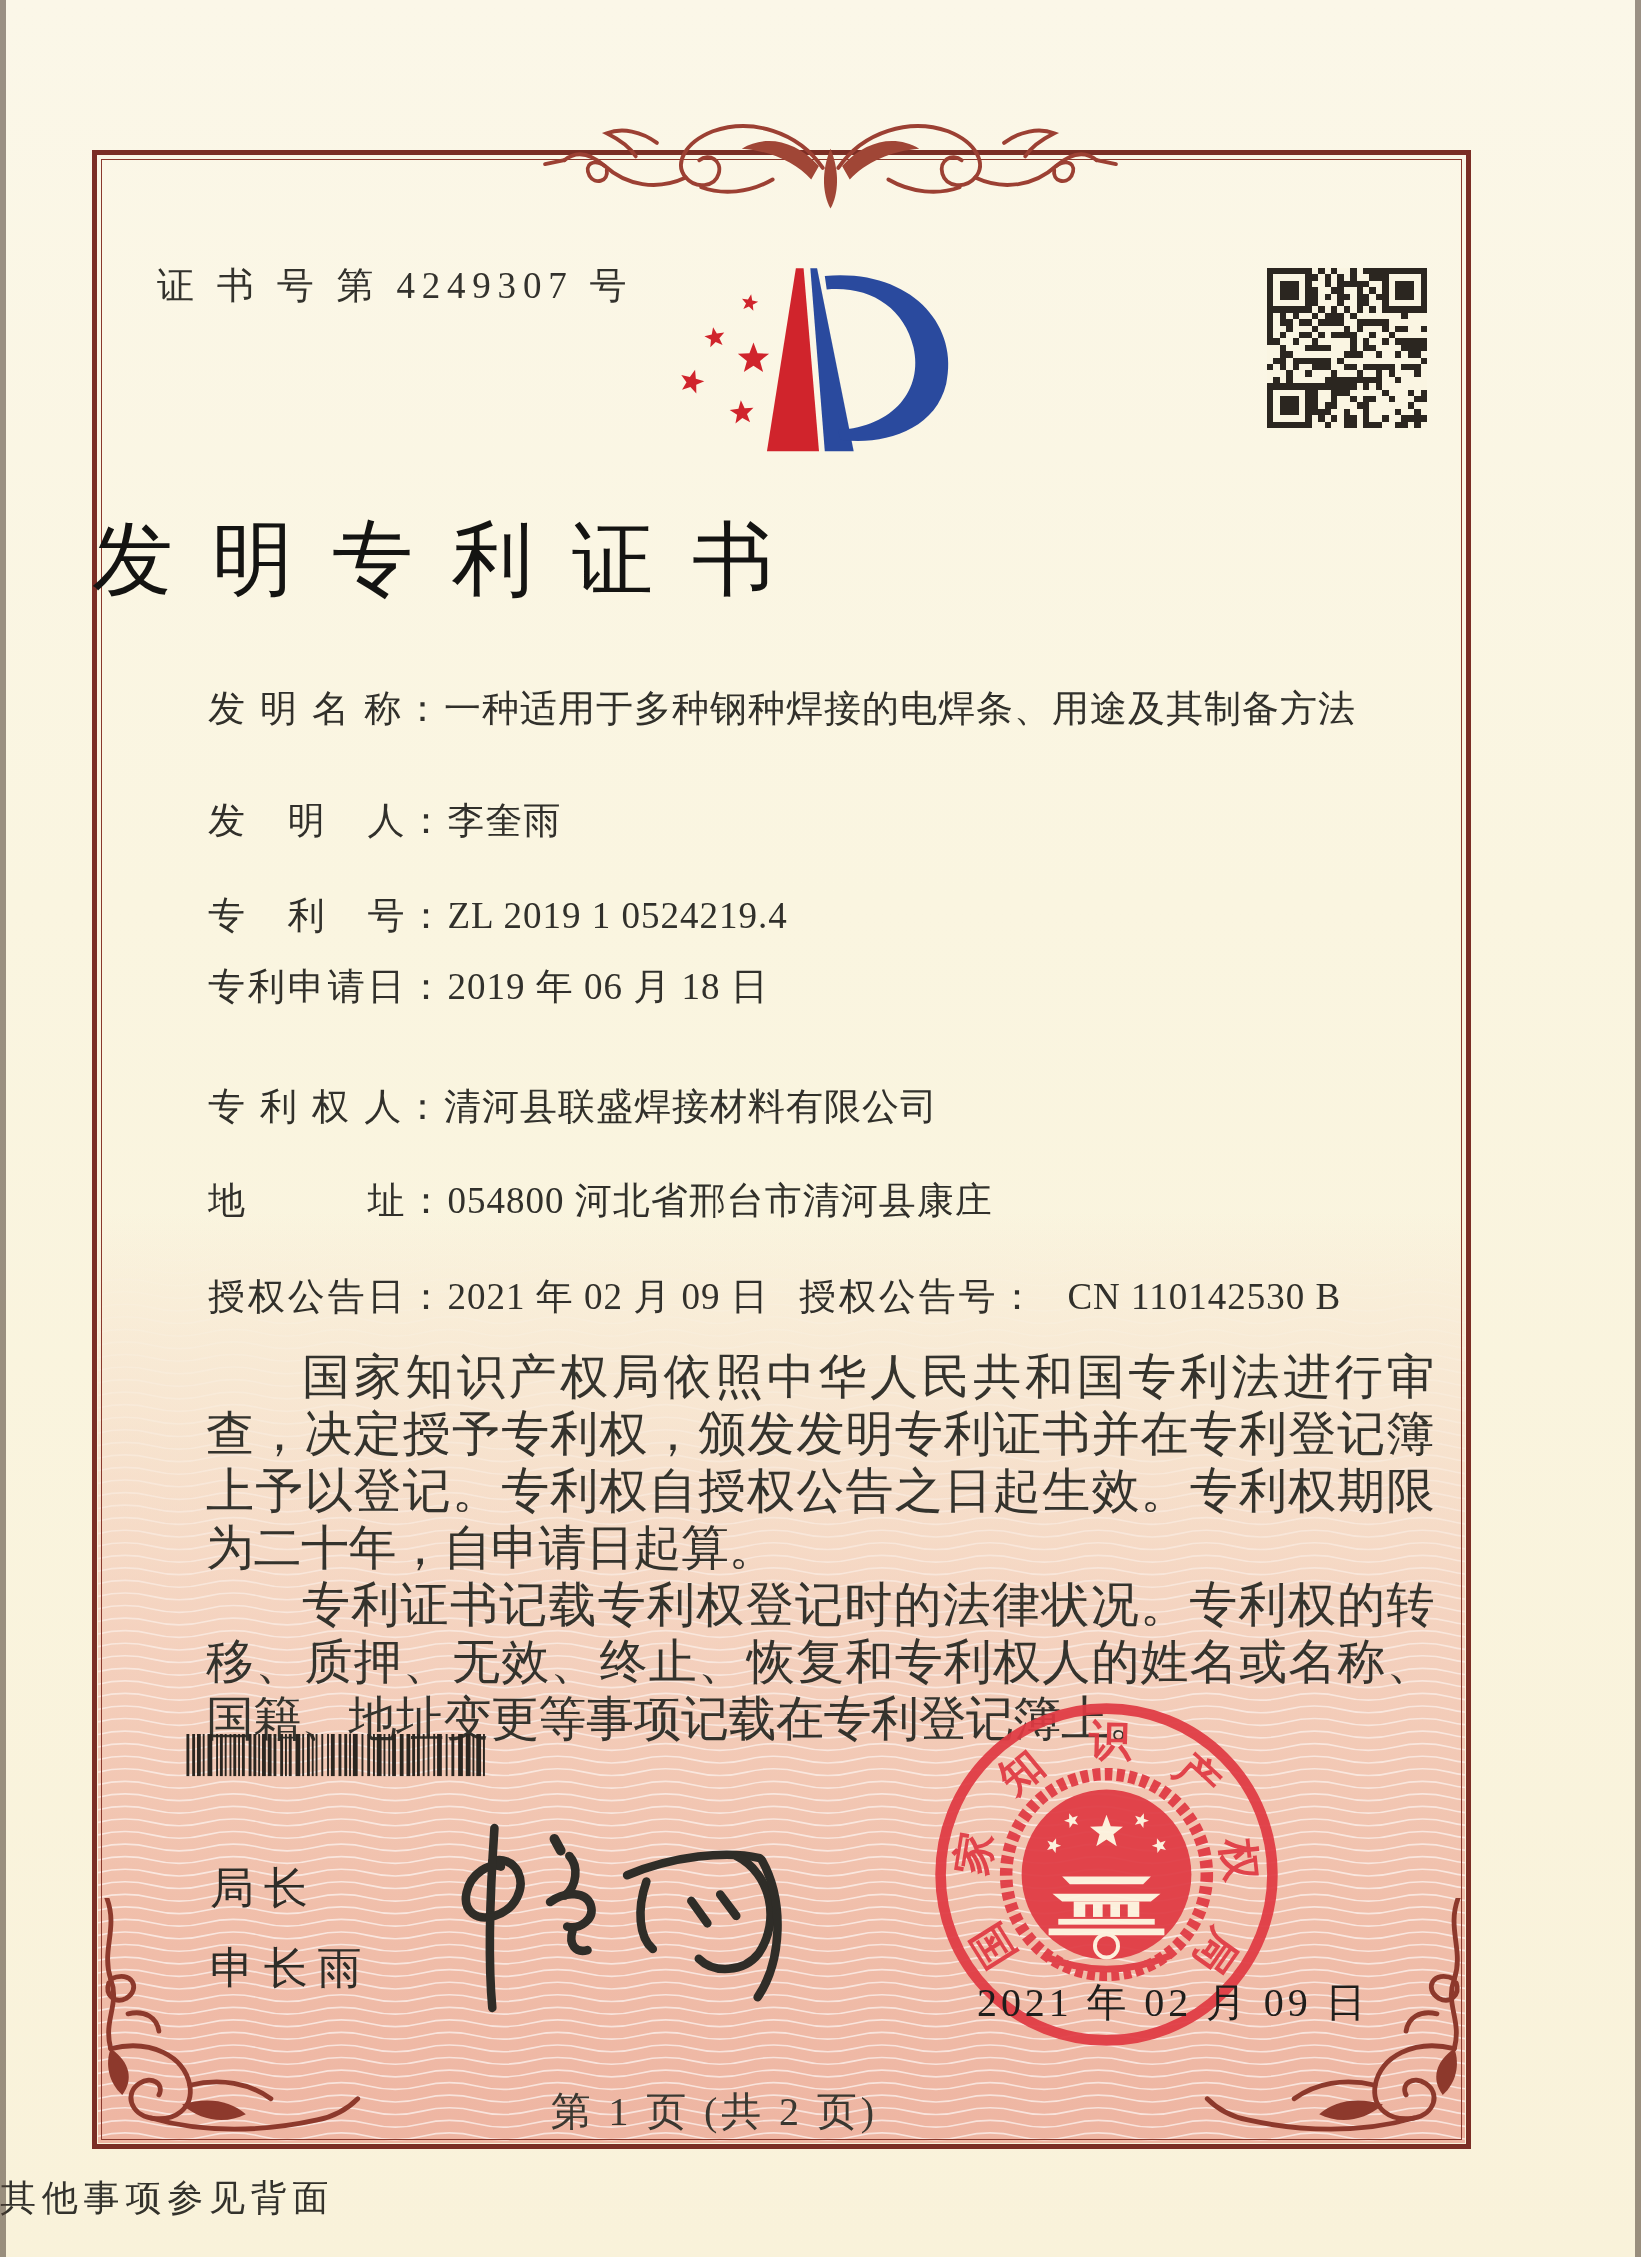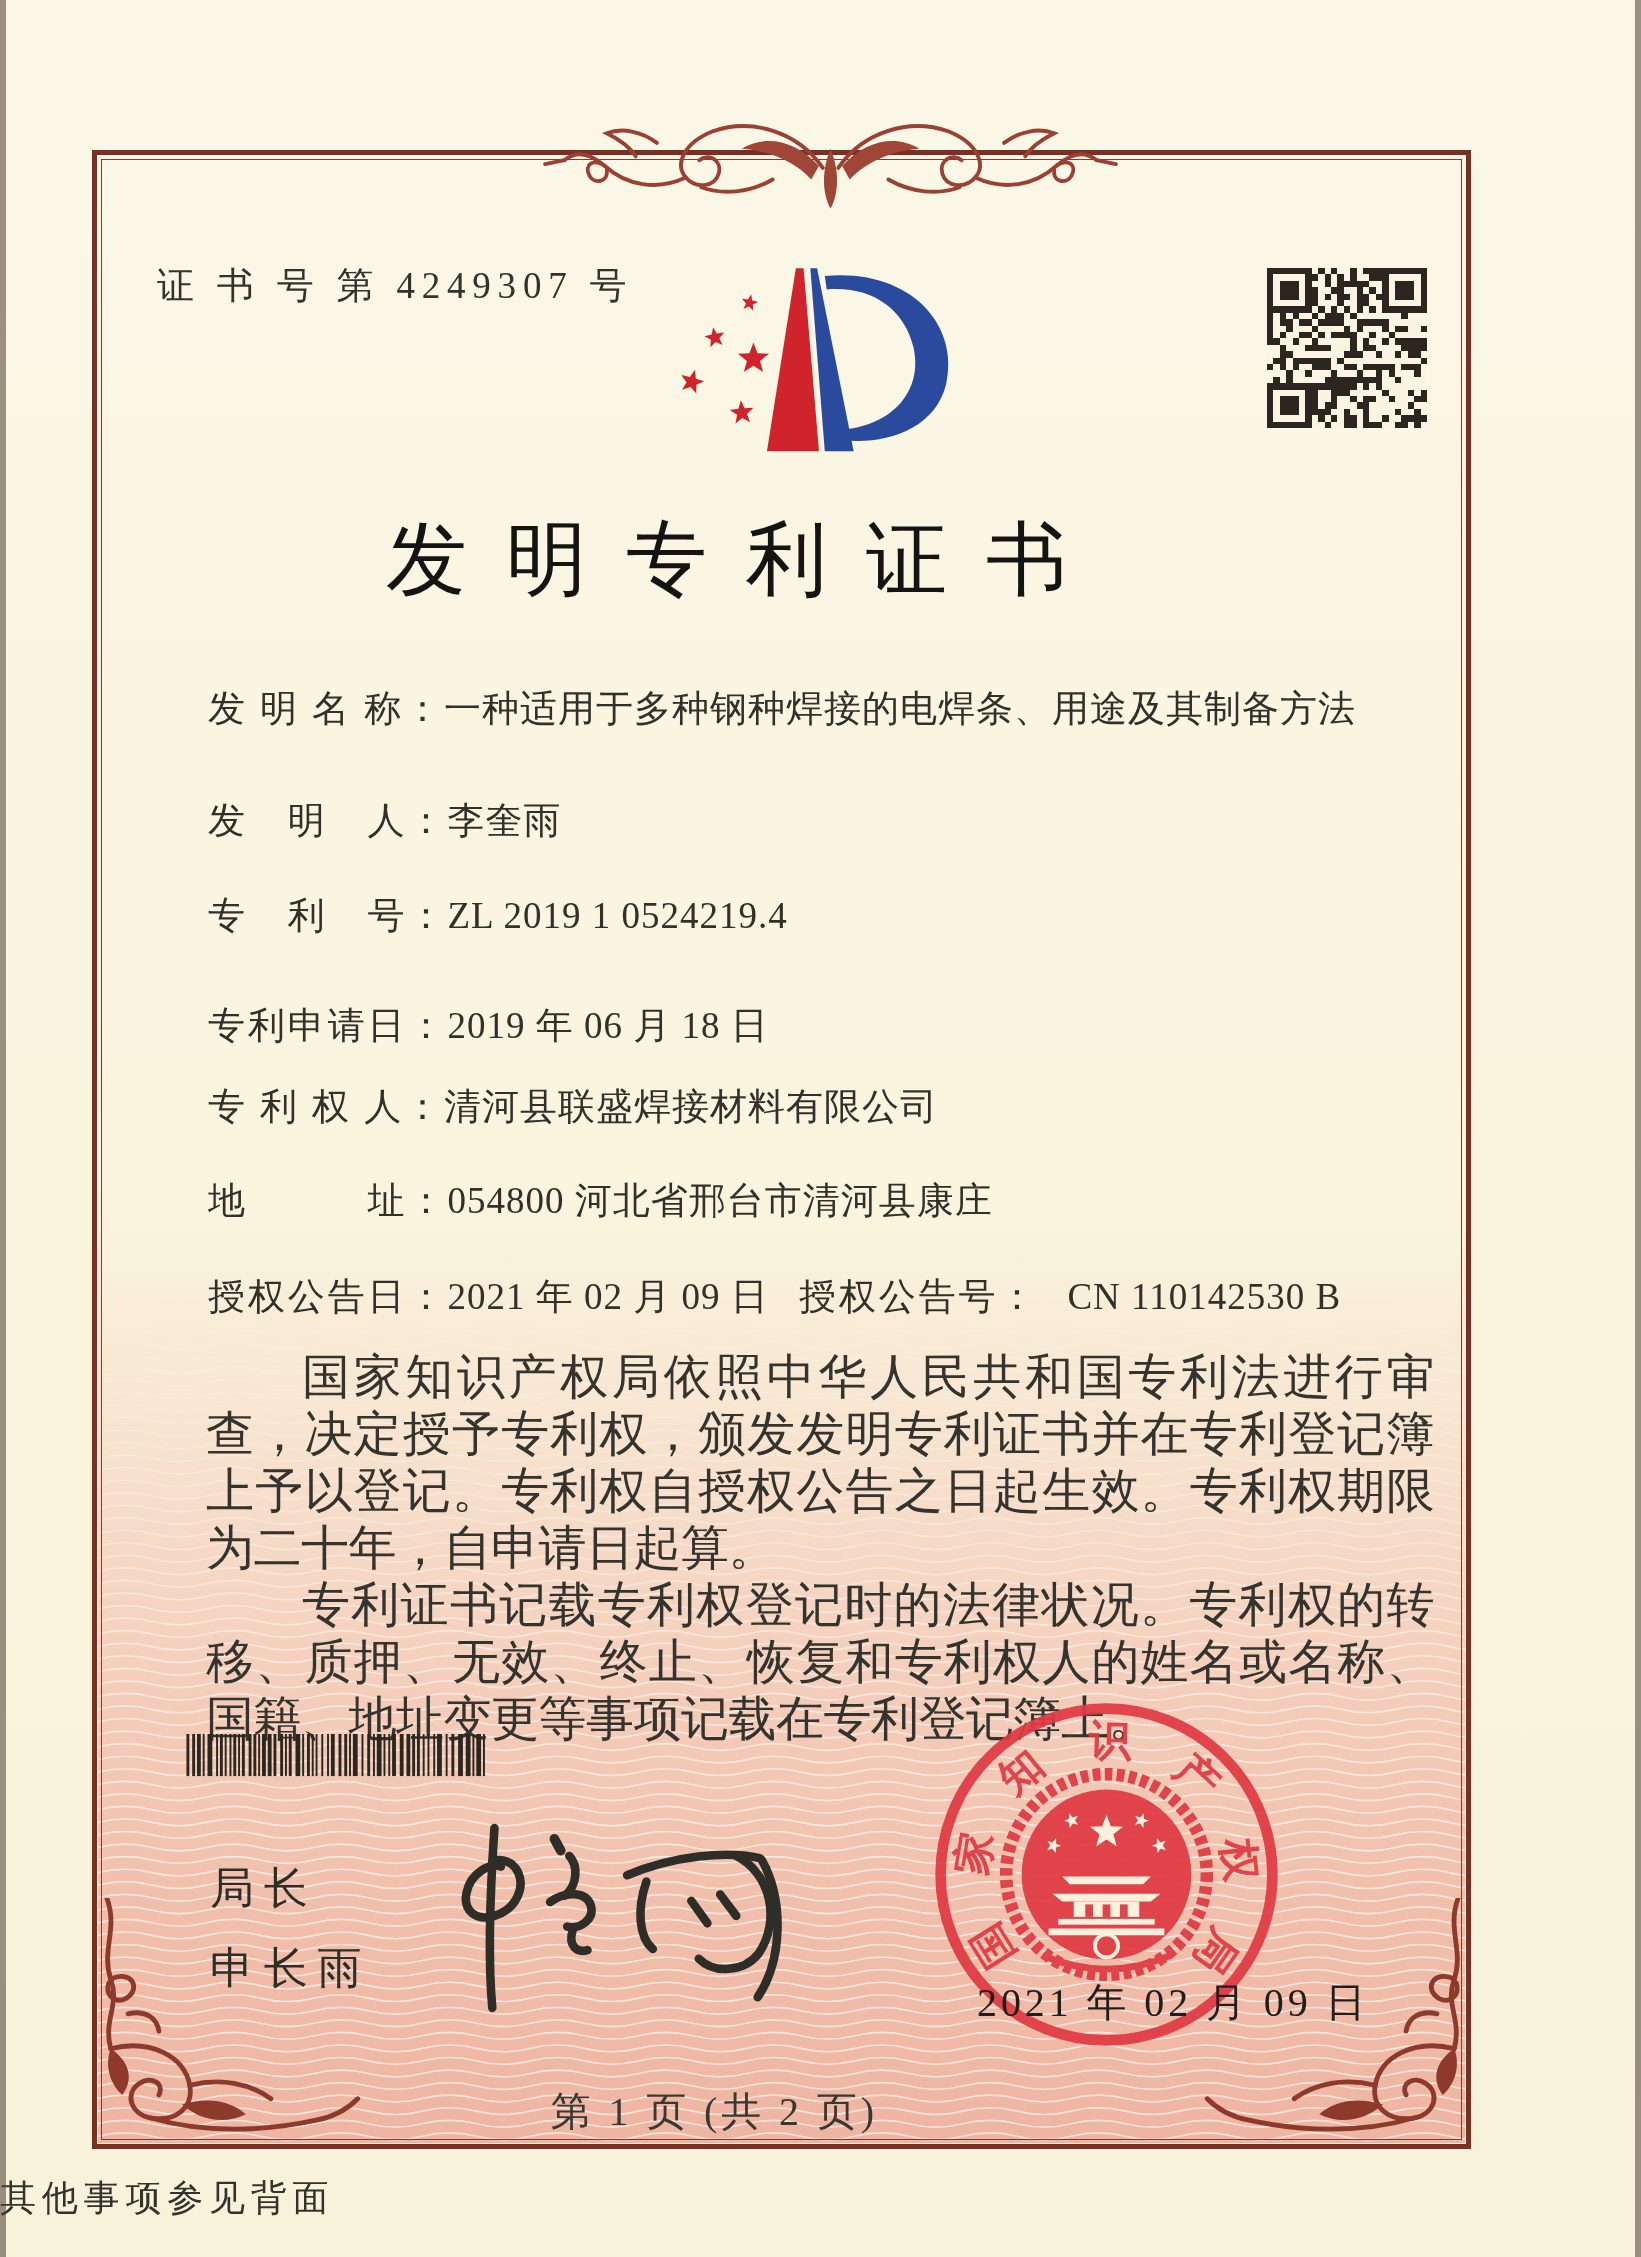--- a/index.html
+++ b/index.html
@@ -12,21 +12,21 @@
   #pink-zone{position:absolute;left:98px;top:1212px;width:1367px;height:931px;
     background:linear-gradient(180deg,rgba(244,208,190,0) 0%,rgba(243,202,184,.35) 22%,rgba(242,196,178,.75) 48%,rgba(240,188,168,.95) 75%,rgba(238,181,162,1) 100%);}
   #waves{position:absolute;left:98px;top:1212px;width:1367px;height:931px;
     -webkit-mask-image:linear-gradient(180deg,transparent 0%,rgba(0,0,0,.3) 22%,rgba(0,0,0,.8) 48%,#000 72%);
     mask-image:linear-gradient(180deg,transparent 0%,rgba(0,0,0,.3) 22%,rgba(0,0,0,.8) 48%,#000 72%);}
   
   #frame{position:absolute;left:92px;top:150px;width:1379px;height:1999px;border:5.8px solid #7b2e25;box-sizing:border-box;}
   #frame-inner{position:absolute;inset:3.9px;border:1.9px solid #8a382c;}
   .text{position:absolute;color:#2b2a26;}
   #cert-no{left:157px;top:261px;font-size:37px;letter-spacing:6.8px;color:#33322d;}
-  #title{left:92px;top:506px;width:1269px;text-align:center;font-size:81px;letter-spacing:39px;color:#141412;font-weight:500;}
+  #title{left:92px;top:506px;width:1269px;font-size:81px;letter-spacing:39px;color:#141412;font-weight:500;}
   #title span{margin-right:-39px;}
   .frow{position:absolute;left:208px;width:1246px;font-size:37px;color:#31302b;white-space:nowrap;}
   .flabel{display:inline-block;min-width:205px;letter-spacing:2.9px;}
   .fvalue{letter-spacing:1px;}
   .pair2{position:absolute;left:591px;top:0;}
   #body-block{position:absolute;left:206px;top:1348px;width:1228px;font-size:48px;line-height:57px;color:#34332d;text-align:justify;letter-spacing:-0.5px;}
   #body-block p{margin:0;text-indent:2em;}
   #signer-role{left:210px;top:1859px;font-size:44px;letter-spacing:9.7px;color:#2e2d28;}
   #signer-name{left:210px;top:1939px;font-size:44px;letter-spacing:9.7px;color:#2e2d28;}
   #seal-date{left:977px;top:1975px;font-size:40px;letter-spacing:3.9px;color:#1f1e1c;}
@@ -507,21 +507,21 @@
 
   <div class="frow" style="top:684px">
     <span class="flabel">发 明 名 称：</span><span class="fvalue">一种适用于多种钢种焊接的电焊条、用途及其制备方法</span>
   </div>
   <div class="frow" style="top:796px">
     <span class="flabel">发　明　人：</span><span class="fvalue">李奎雨</span>
   </div>
   <div class="frow" style="top:891px">
     <span class="flabel">专　利　号：</span><span class="fvalue">ZL 2019 1 0524219.4</span>
   </div>
-  <div class="frow" style="top:1001px">
+  <div class="frow" style="top:962px">
     <span class="flabel">专利申请日：</span><span class="fvalue">2019 年 06 月 18 日</span>
   </div>
   <div class="frow" style="top:1082px">
     <span class="flabel">专 利 权 人：</span><span class="fvalue">清河县联盛焊接材料有限公司</span>
   </div>
   <div class="frow" style="top:1176px">
     <span class="flabel">地　　　址：</span><span class="fvalue">054800  河北省邢台市清河县康庄</span>
   </div>
   <div class="frow" style="top:1272px">
     <span class="flabel">授权公告日：</span><span class="fvalue">2021 年 02 月 09 日</span>

